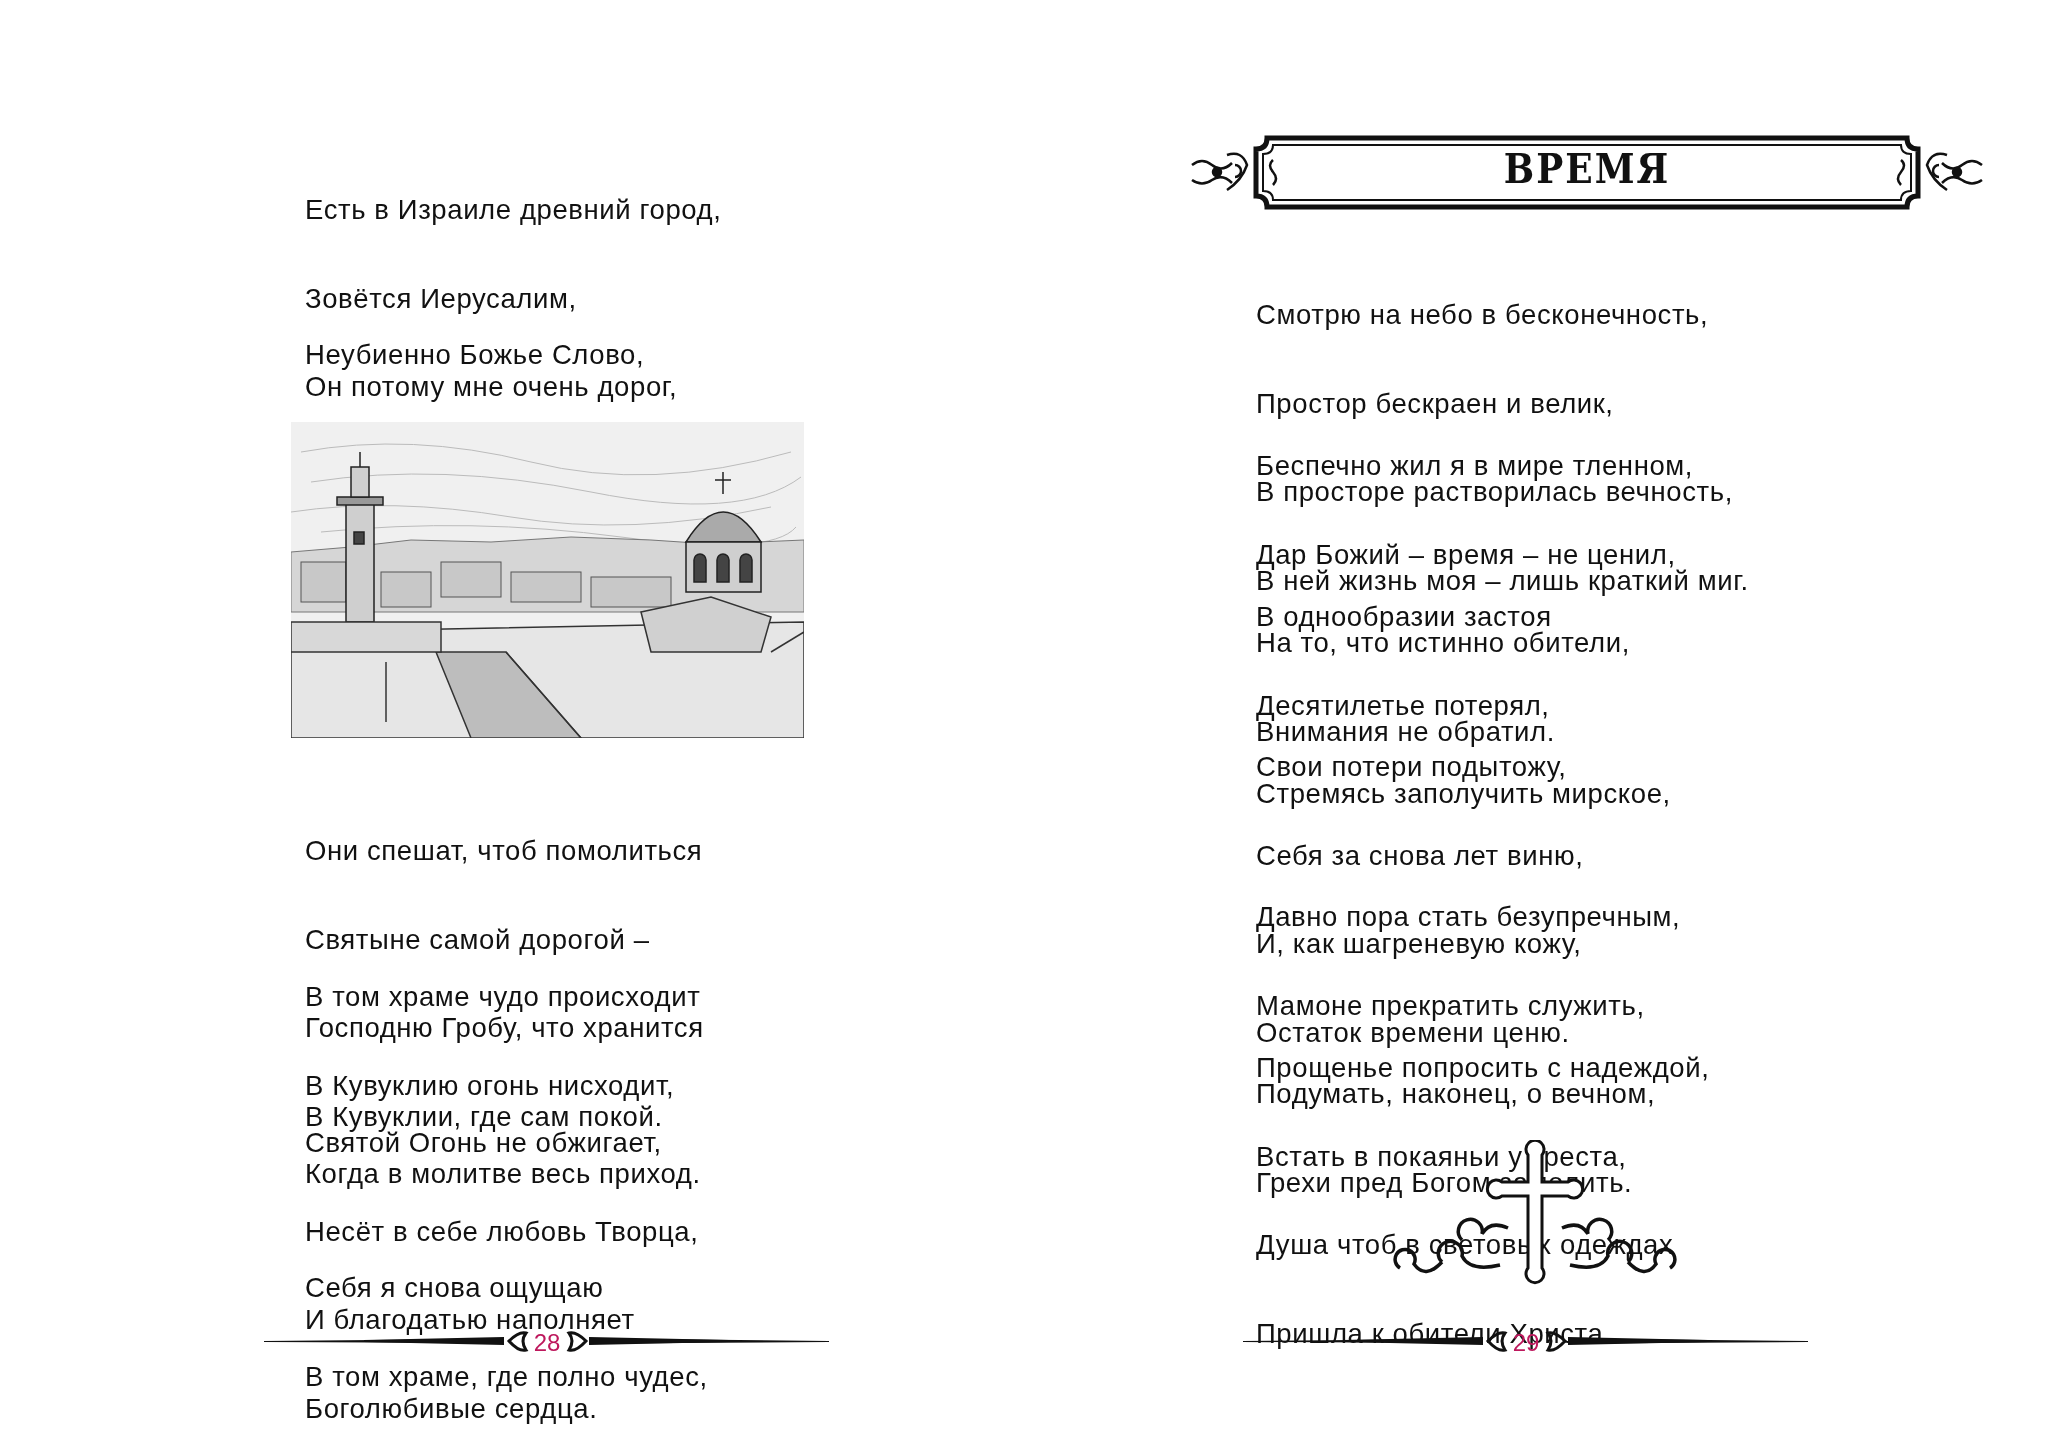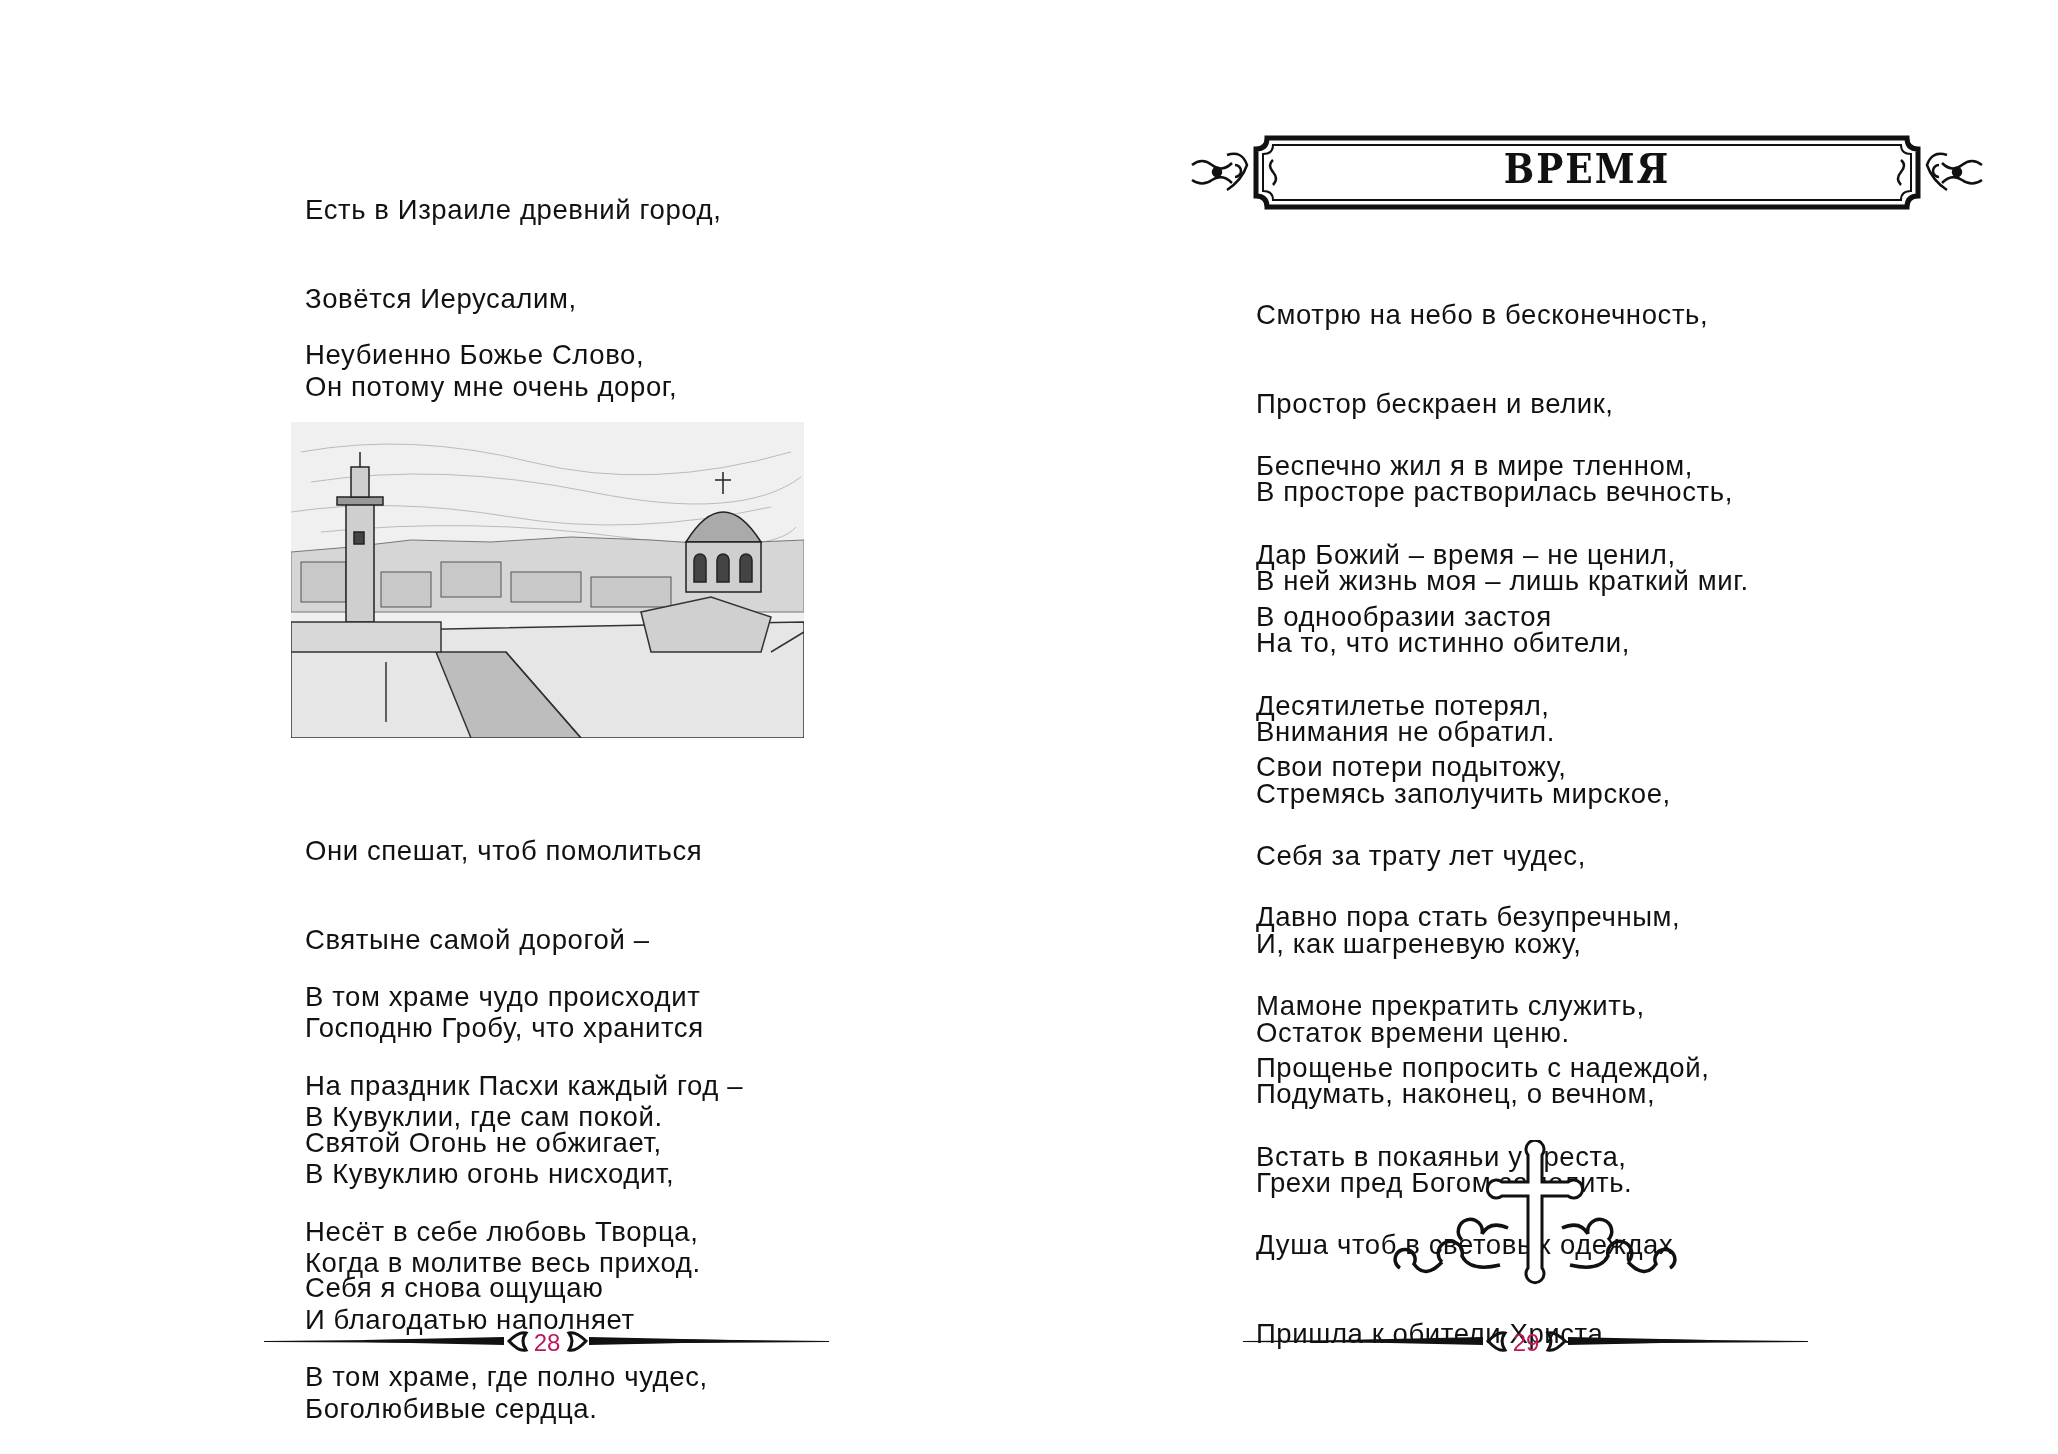--- a/index.html
+++ b/index.html
@@ -96,21 +96,20 @@
   </div>
 
   <div class="stanza" style="left:305px; top:777px;">
     <span class="line">Они спешат, чтоб помолиться</span>
     <span class="line">Святыне самой дорогой –</span>
     <span class="line">Господню Гробу, что хранится</span>
     <span class="line">В Кувуклии, где сам покой.</span>
   </div>
   <div class="stanza" style="left:305px; top:923px;">
     <span class="line">В том храме чудо происходит</span>
-    <span class="line">На праздник Пасхи каждый год –</span>
     <span class="line">В Кувуклию огонь нисходит,</span>
     <span class="line">Когда в молитве весь приход.</span>
   </div>
   <div class="stanza" style="left:305px; top:1069px;">
     <span class="line">Святой Огонь не обжигает,</span>
     <span class="line">Несёт в себе любовь Творца,</span>
     <span class="line">И благодатью наполняет</span>
     <span class="line">Боголюбивые сердца.</span>
   </div>
   <div class="stanza" style="left:305px; top:1214px;">
@@ -176,21 +175,21 @@
   <span class="line">На то, что истинно обители,</span>
   <span class="line">Внимания не обратил.</span>
 </div>
 <div class="stanza" style="left:1256px; top:543px;">
   <span class="line">В однообразии застоя</span>
   <span class="line">Десятилетье потерял,</span>
   <span class="line">Стремясь заполучить мирское,</span>
 </div>
 <div class="stanza" style="left:1256px; top:693px;">
   <span class="line">Свои потери подытожу,</span>
-  <span class="line">Себя за трату лет чудес,</span>
+  <span class="line">Себя за снова лет виню,</span>
   <span class="line">И, как шагреневую кожу,</span>
   <span class="line">Остаток времени ценю.</span>
 </div>
 <div class="stanza" style="left:1256px; top:843px;">
   <span class="line">Давно пора стать безупречным,</span>
   <span class="line">Мамоне прекратить служить,</span>
   <span class="line">Подумать, наконец, о вечном,</span>
   <span class="line">Грехи пред Богом замолить.</span>
 </div>
 <div class="stanza" style="left:1256px; top:994px;">

